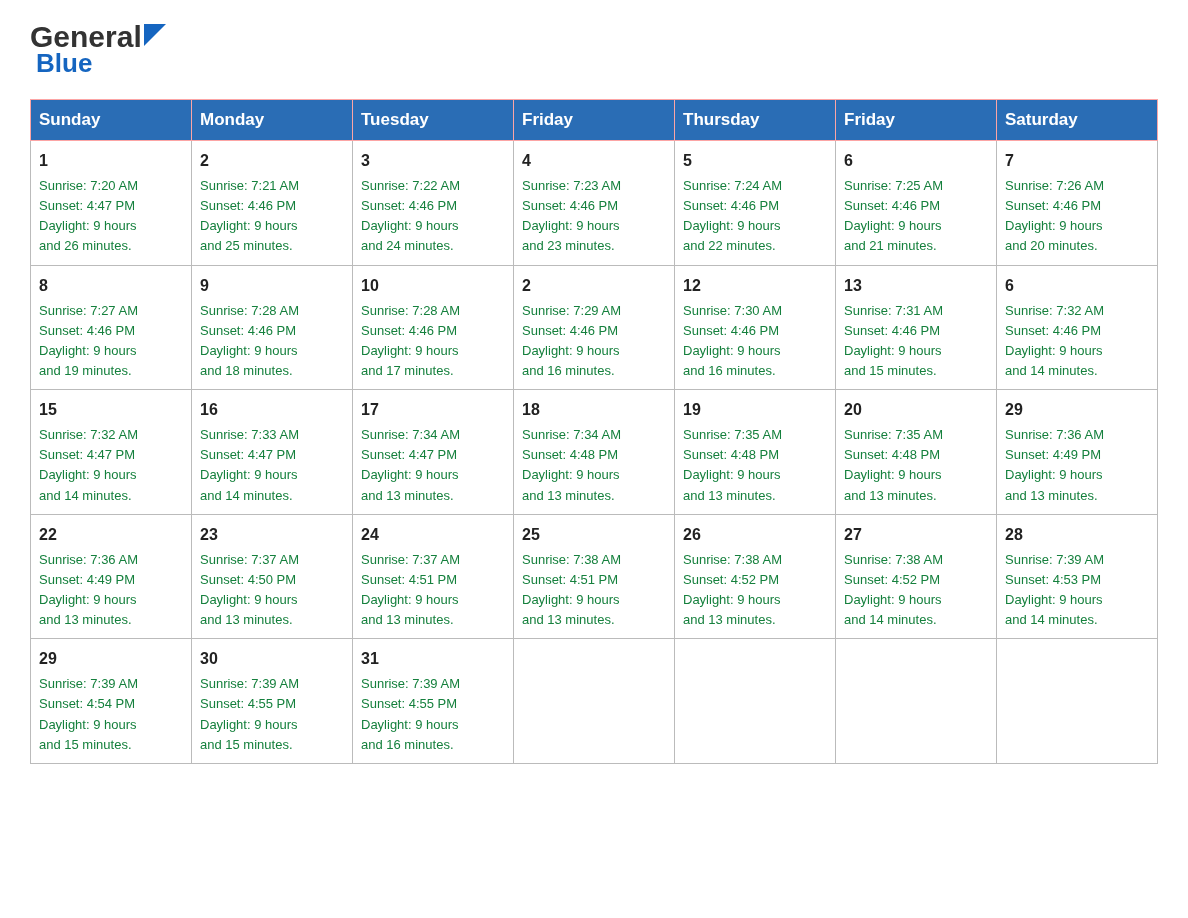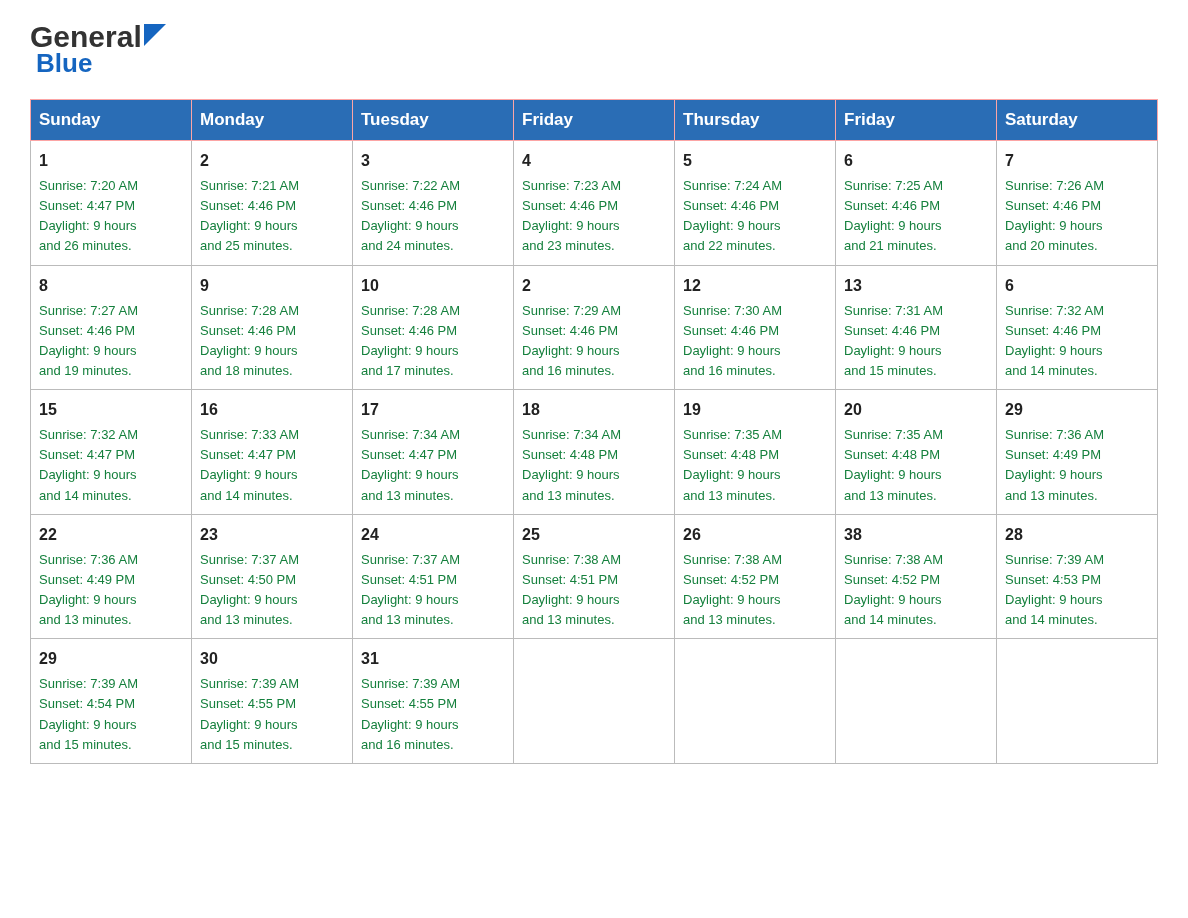--- a/index.html
+++ b/index.html
@@ -215,21 +215,21 @@
         </td>
         <td>
           <span class="day-number">25</span>
           <div class="day-info">Sunrise: 7:38 AM<br>Sunset: 4:51 PM<br>Daylight: 9 hours<br>and 13 minutes.</div>
         </td>
         <td>
           <span class="day-number">26</span>
           <div class="day-info">Sunrise: 7:38 AM<br>Sunset: 4:52 PM<br>Daylight: 9 hours<br>and 13 minutes.</div>
         </td>
         <td>
-          <span class="day-number">38</span>
+          <span class="day-number">27</span>
           <div class="day-info">Sunrise: 7:38 AM<br>Sunset: 4:52 PM<br>Daylight: 9 hours<br>and 14 minutes.</div>
         </td>
         <td>
           <span class="day-number">28</span>
           <div class="day-info">Sunrise: 7:39 AM<br>Sunset: 4:53 PM<br>Daylight: 9 hours<br>and 14 minutes.</div>
         </td>
       </tr>
       <tr>
         <td>
           <span class="day-number">29</span>

